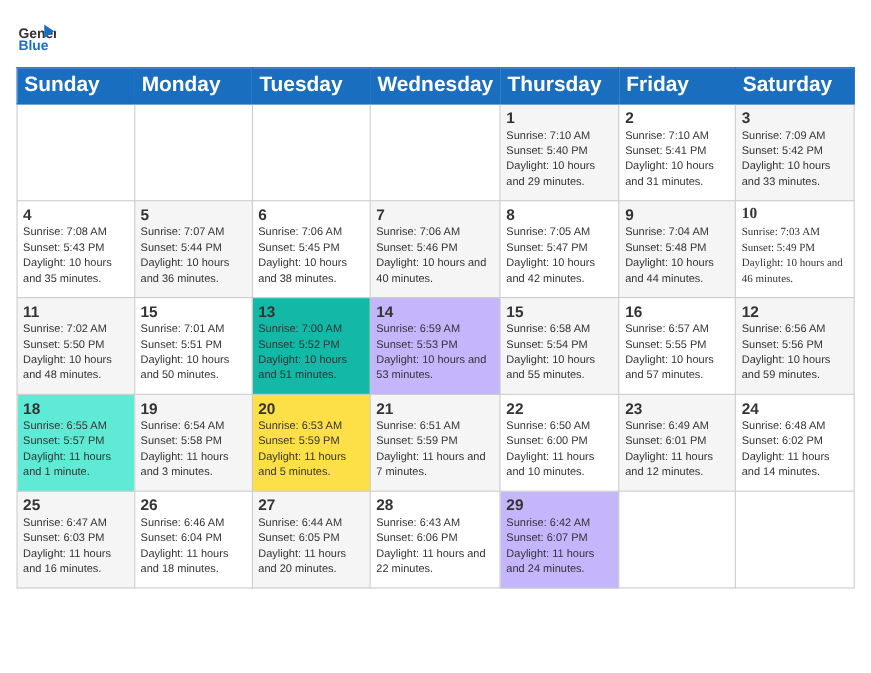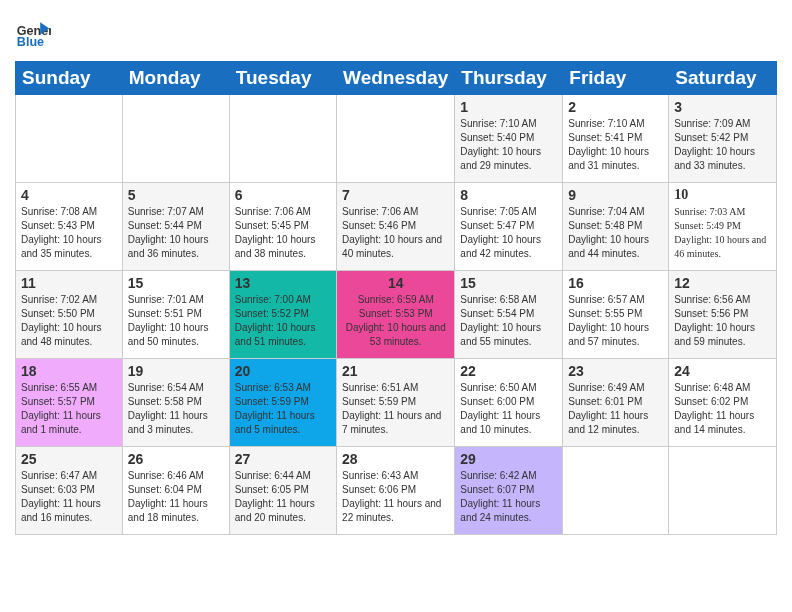--- a/index.html
+++ b/index.html
@@ -170,47 +170,47 @@
           <div class="day-info">Sunrise: 7:02 AM<br>Sunset: 5:50 PM<br>Daylight: 10 hours and 48 minutes.</div>
         </td>
         <td style="background: rgb(255, 255, 255);">
           <span class="day-num">15</span>
           <div class="day-info">Sunrise: 7:01 AM<br>Sunset: 5:51 PM<br>Daylight: 10 hours and 50 minutes.</div>
         </td>
         <td style="background: #14b8a6;">
           <span class="day-num">13</span>
           <div class="day-info">Sunrise: 7:00 AM<br>Sunset: 5:52 PM<br>Daylight: 10 hours and 51 minutes.</div>
         </td>
-        <td style="background: #ec4899; text-align: center;">
+        <td style="background: #c4b5fd;">
           <span class="day-num">14</span>
           <div class="day-info">Sunrise: 6:59 AM<br>Sunset: 5:53 PM<br>Daylight: 10 hours and 53 minutes.</div>
         </td>
         <td style="background: rgb(245, 245, 245);">
           <span class="day-num">15</span>
           <div class="day-info">Sunrise: 6:58 AM<br>Sunset: 5:54 PM<br>Daylight: 10 hours and 55 minutes.</div>
         </td>
         <td style="background: rgb(255, 255, 255);">
           <span class="day-num">16</span>
           <div class="day-info">Sunrise: 6:57 AM<br>Sunset: 5:55 PM<br>Daylight: 10 hours and 57 minutes.</div>
         </td>
         <td style="background: rgb(245, 245, 245);">
           <span class="day-num">12</span>
           <div class="day-info">Sunrise: 6:56 AM<br>Sunset: 5:56 PM<br>Daylight: 10 hours and 59 minutes.</div>
         </td>
       </tr>
       <tr>
-        <td style="background: #f0abfc;">
+        <td style="background: #5eead4;">
           <span class="day-num">18</span>
           <div class="day-info">Sunrise: 6:55 AM<br>Sunset: 5:57 PM<br>Daylight: 11 hours and 1 minute.</div>
         </td>
         <td style="background: rgb(245, 245, 245);">
           <span class="day-num">19</span>
           <div class="day-info">Sunrise: 6:54 AM<br>Sunset: 5:58 PM<br>Daylight: 11 hours and 3 minutes.</div>
         </td>
-        <td style="background: #0ea5e9;">
+        <td style="background: #fde047;">
           <span class="day-num">20</span>
           <div class="day-info">Sunrise: 6:53 AM<br>Sunset: 5:59 PM<br>Daylight: 11 hours and 5 minutes.</div>
         </td>
         <td style="background: rgb(245, 245, 245);">
           <span class="day-num">21</span>
           <div class="day-info">Sunrise: 6:51 AM<br>Sunset: 5:59 PM<br>Daylight: 11 hours and 7 minutes.</div>
         </td>
         <td style="background: rgb(255, 255, 255); margin-left: 28px;">
           <span class="day-num">22</span>
           <div class="day-info">Sunrise: 6:50 AM<br>Sunset: 6:00 PM<br>Daylight: 11 hours and 10 minutes.</div>

